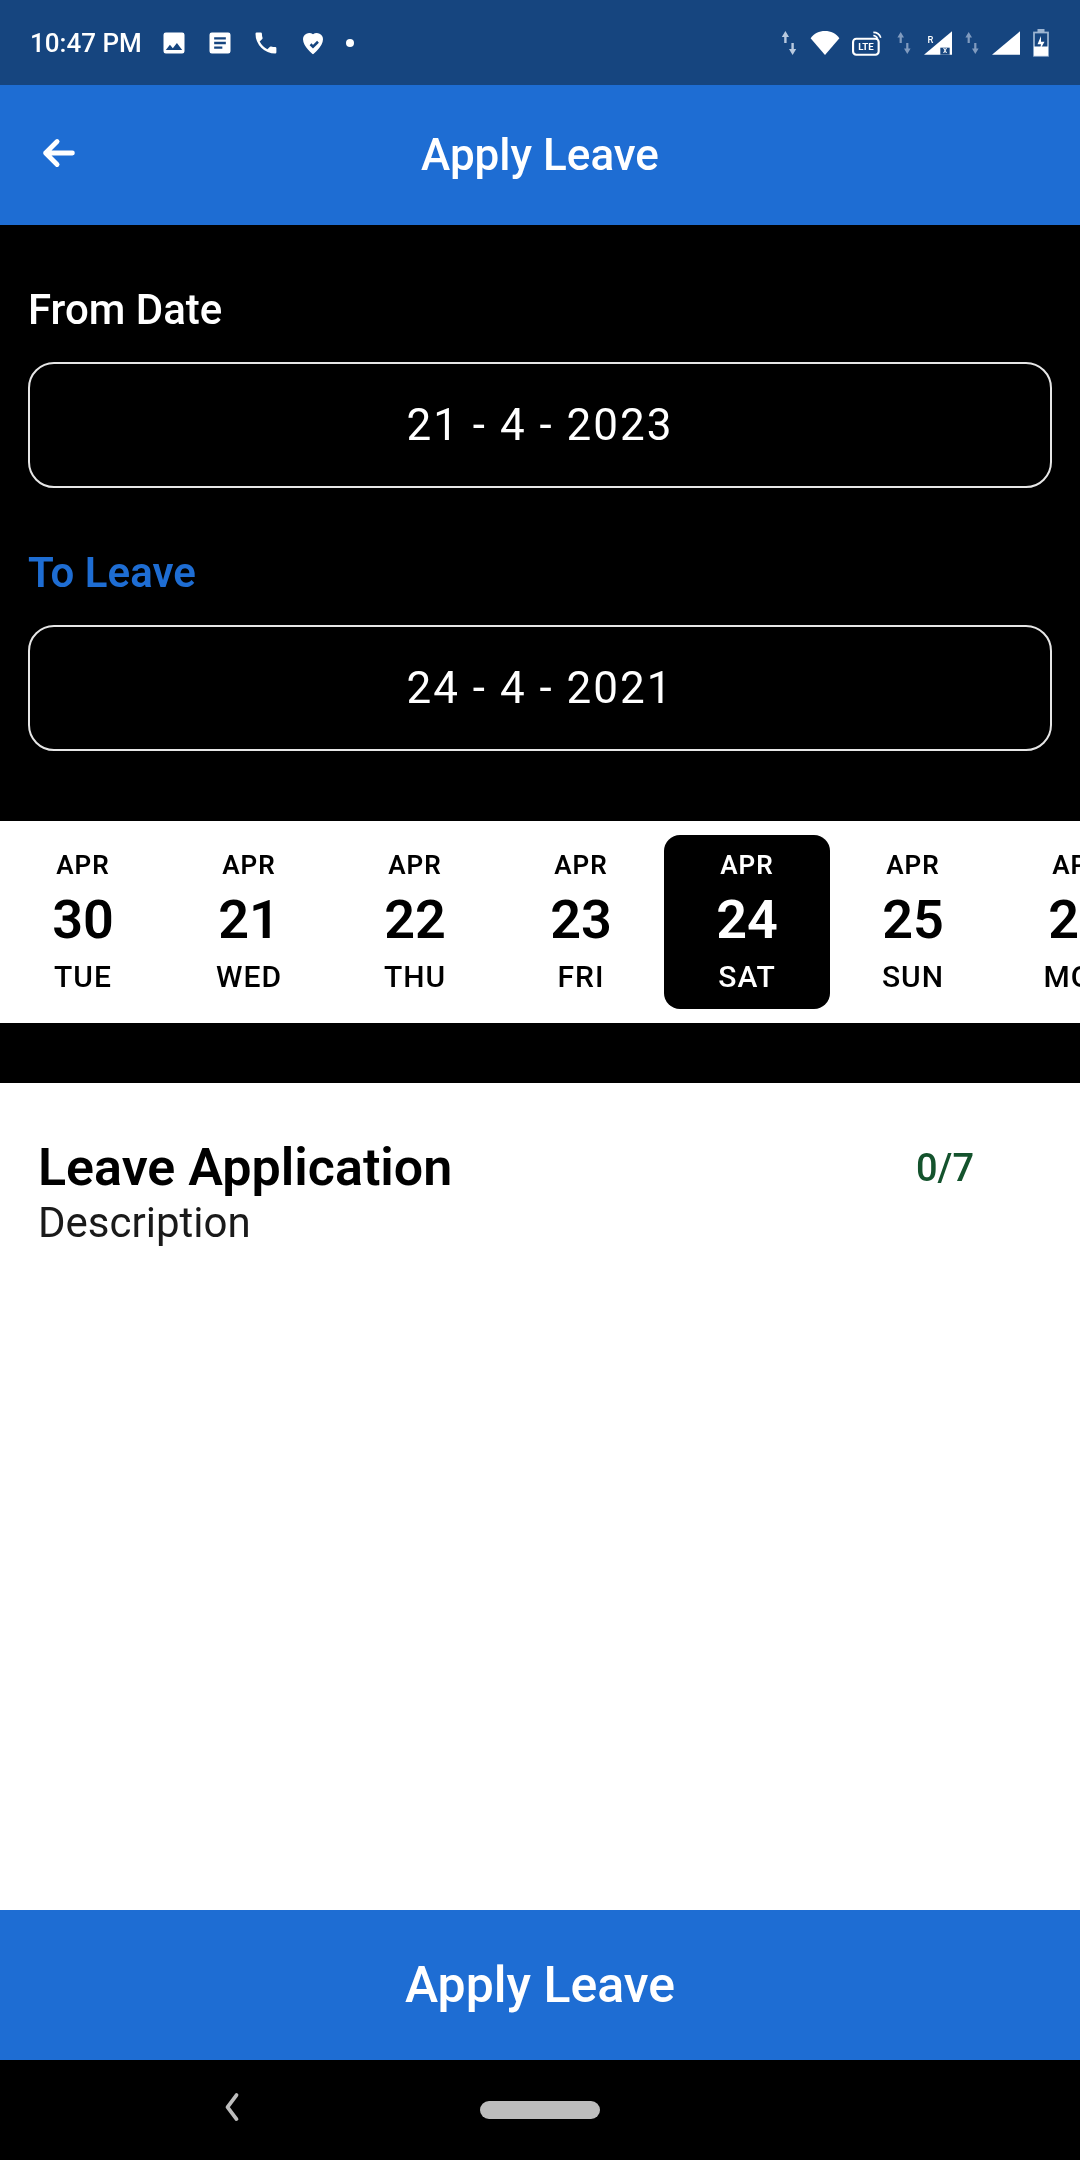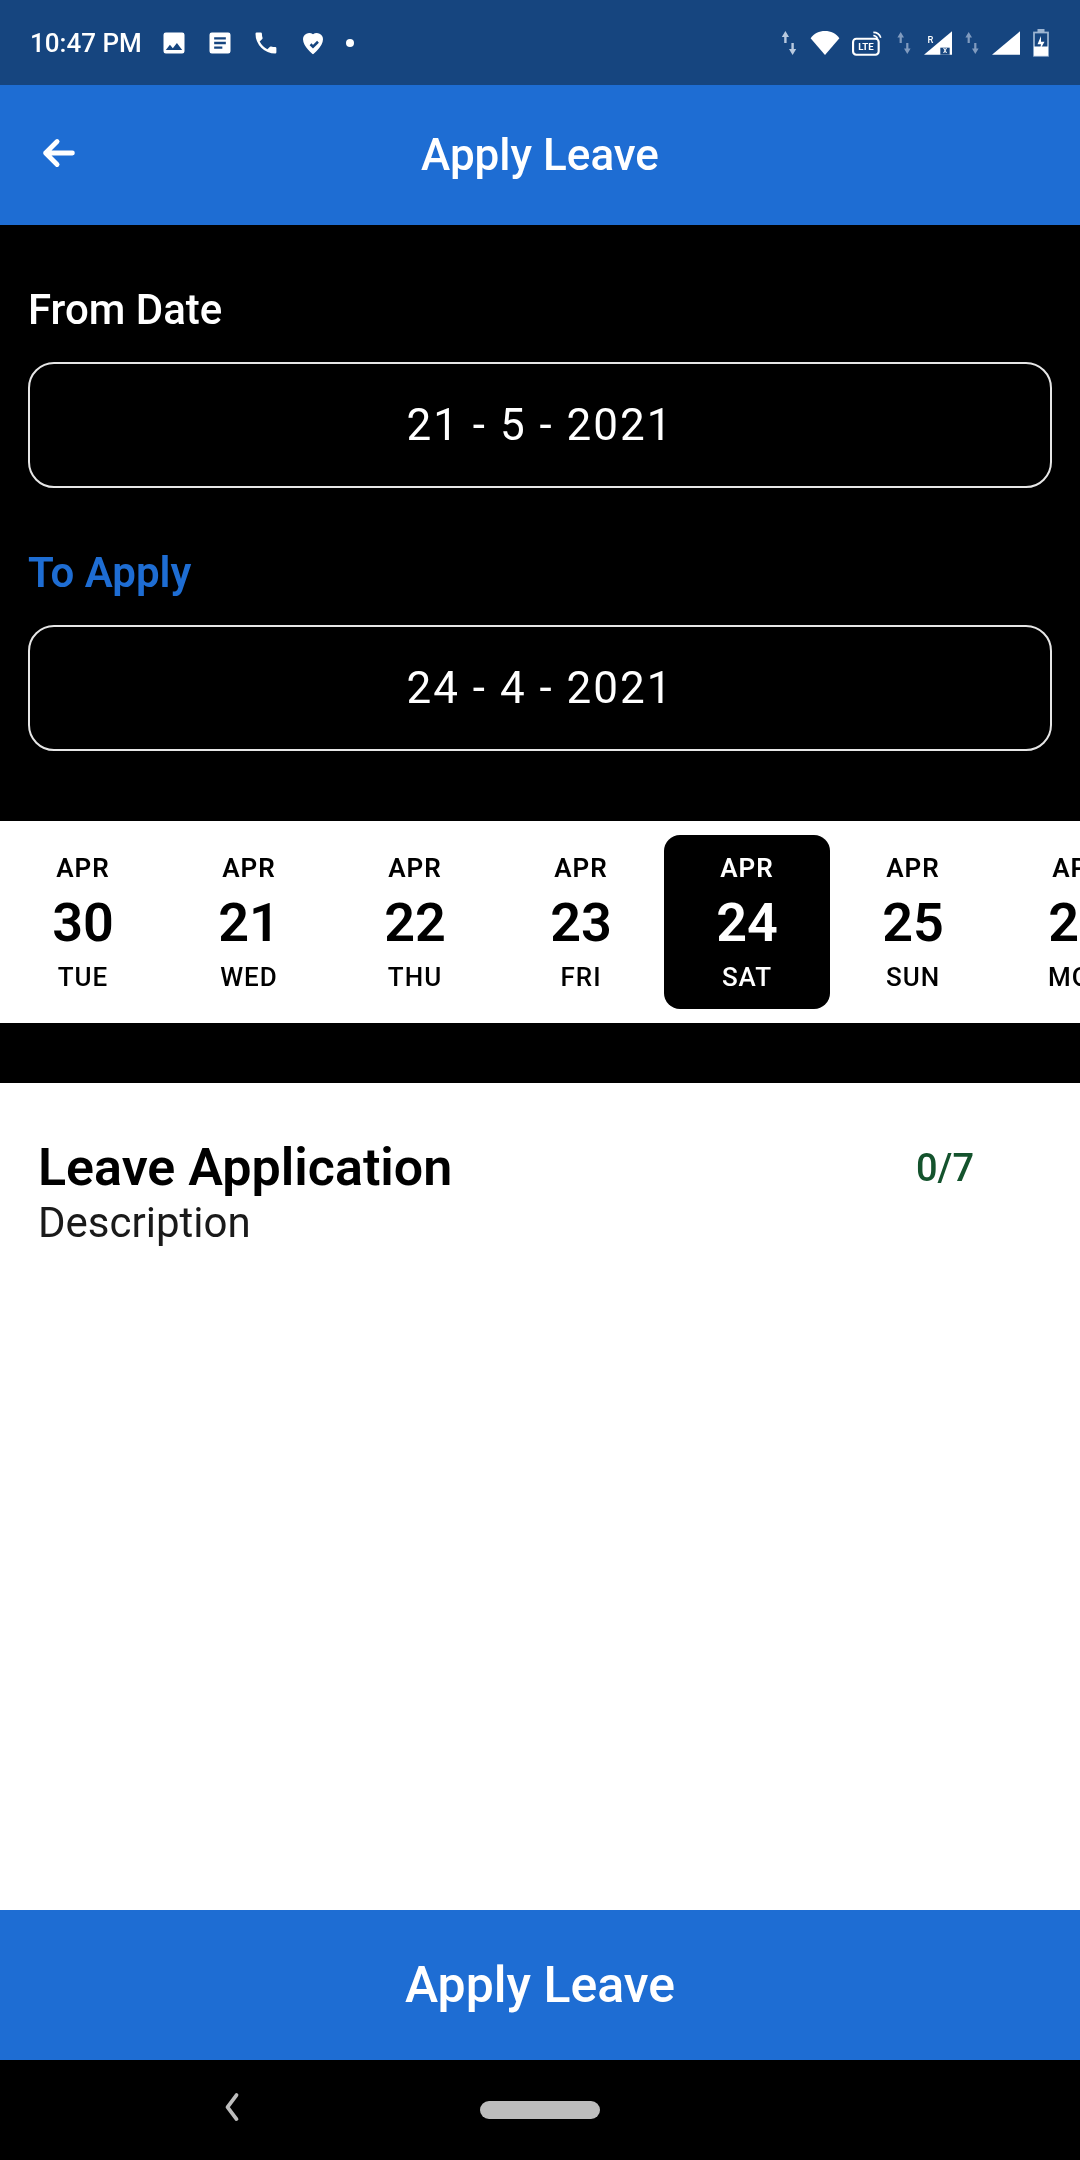--- a/index.html
+++ b/index.html
@@ -19,21 +19,21 @@
   .date-label { font-size: 42px; font-weight: 500; }
   .from-label { color: #fff; }
   .to-label { color: #1e6dd3; font-weight: 600; }
   .date-box { border: 2px solid #e6e6e6; border-radius: 26px; height: 126px; display: flex; align-items: center; justify-content: center; color: #fff; font-size: 44px; letter-spacing: 2px; }
 
   .calendar-strip { background: #fff; height: 202px; display: flex; overflow: hidden; }
   .cal-item { width: 166px; flex-shrink: 0; display: flex; flex-direction: column; align-items: center; justify-content: center; gap: 8px; border-radius: 16px; margin: 14px 0; }
   .cal-item.selected { background: #000; color: #fff; }
   .cal-month { font-size: 26px; font-weight: 600; letter-spacing: 1px; }
   .cal-day { font-size: 54px; font-weight: 600; }
-  .cal-dow { font-size: 26px; font-weight: 500; letter-spacing: 1px; }
+  .cal-dow { font-size: 30px; font-weight: 500; letter-spacing: 1px; }
 
   .black-divider { background: #000; height: 60px; }
 
   .form-section { background: #fff; flex: 1; padding: 54px 38px; }
   .form-header { display: flex; justify-content: space-between; align-items: center; }
   .form-title { font-size: 52px; font-weight: 600; }
   .counter { color: #14532d; font-size: 38px; font-weight: 500; padding-right: 68px; }
   .desc-row { }
   .desc-label { font-size: 42px; font-weight: 400; color: #1a1a1a; }
 
@@ -129,24 +129,24 @@
     <svg width="46" height="46" viewBox="0 0 24 24" fill="none" stroke="#fff" stroke-width="2.5" stroke-linecap="round" stroke-linejoin="round">
         <path d="M19 12H5M11 18l-6-6 6-6"></path>
       </svg>
   </div>
   <div class="app-title">Apply Leave</div>
 </div>
 
 <div class="date-section">
   <div class="date-col">
     <div class="date-label from-label">From Date</div>
-    <div class="date-box">21 - 5 - 2021</div>
+    <div class="date-box">21 - 4 - 2023</div>
   </div>
   <div class="date-col">
-    <div class="date-label to-label">To Apply</div>
+    <div class="date-label to-label">To Leave</div>
     <div class="date-box">24 - 4 - 2021</div>
   </div>
 </div>
 
 <div class="calendar-strip" id="calendar-strip">
     <div class="cal-item">
       <div class="cal-month">APR</div>
       <div class="cal-day">30</div>
       <div class="cal-dow">TUE</div>
     </div>

